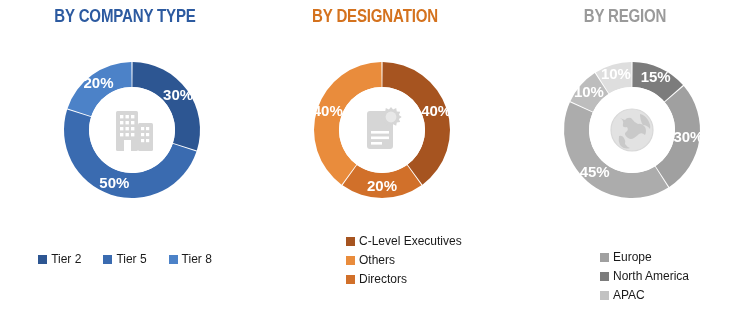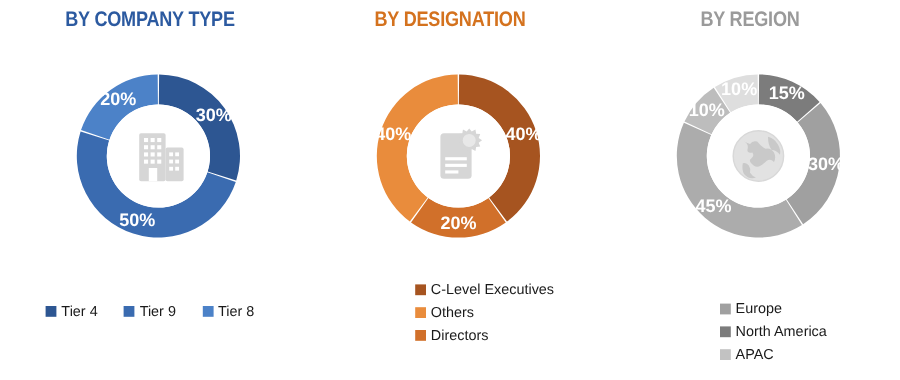--- a/index.html
+++ b/index.html
@@ -159,25 +159,25 @@
             <text x="178.11396867937202" y="63.49624061932903" class="slice-label" fill="#ffffff">30%</text>
             <text x="114.386031320628" y="151.21022142882376" class="slice-label" fill="#ffffff">50%</text>
             <text x="98.49624061932903" y="50.886031320628" class="slice-label" fill="#ffffff">20%</text>
           </g>
       </svg>
     </div>
 
     <div class="legend-row legend-company">
       <div class="legend-item">
         <span class="legend-swatch" style="background:#2d5692"></span>
-        <span class="legend-text">Tier 4</span>
+        <span class="legend-text">Tier 2</span>
       </div>
       <div class="legend-item">
         <span class="legend-swatch" style="background:#3a6bb0"></span>
-        <span class="legend-text">Tier 9</span>
+        <span class="legend-text">Tier 5</span>
       </div>
       <div class="legend-item">
         <span class="legend-swatch" style="background:#4c82c8"></span>
         <span class="legend-text">Tier 8</span>
       </div>
     </div>
   </div>
 
   <div class="panel">
     <div class="panel-title title-designation">BY DESIGNATION</div>

